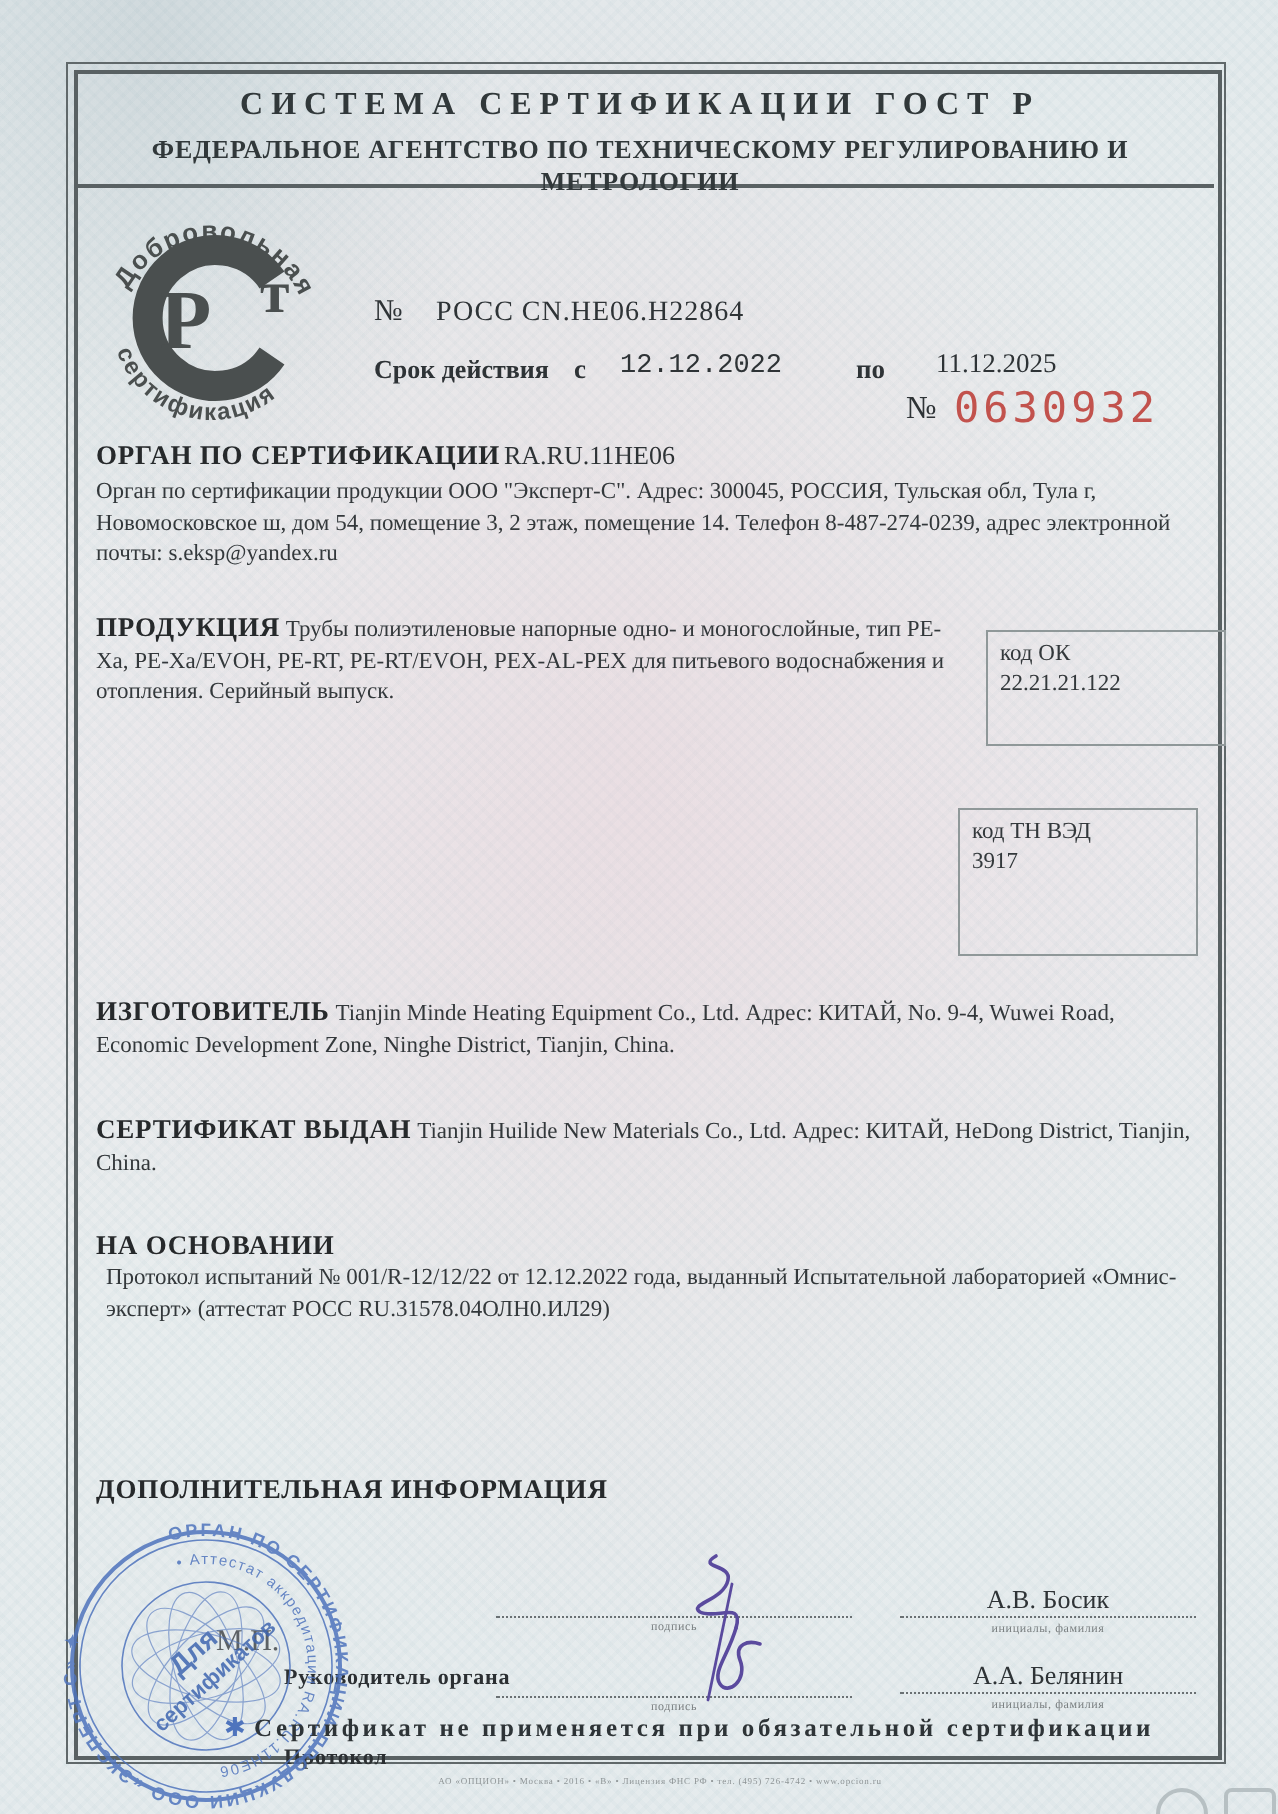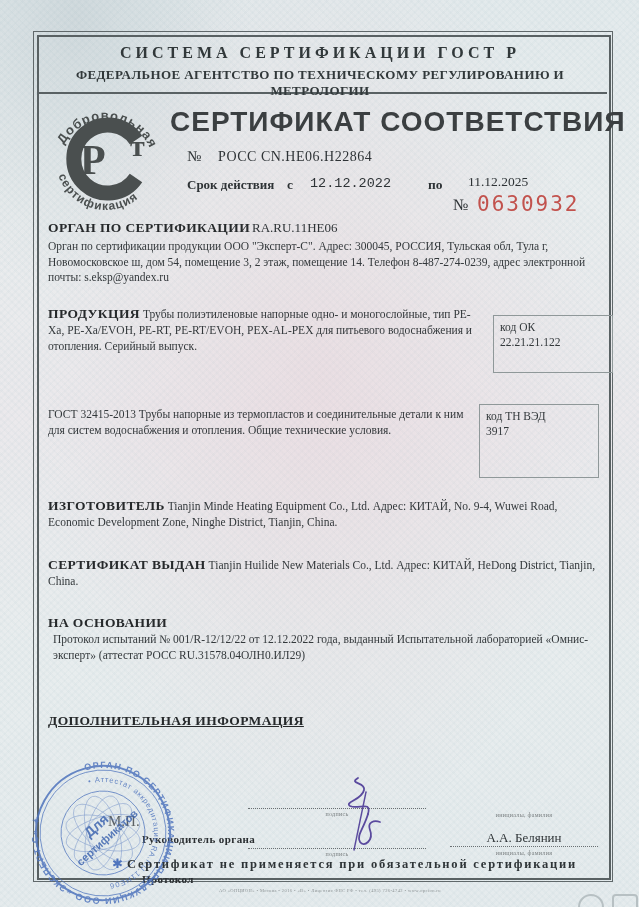--- a/index.html
+++ b/index.html
@@ -54,21 +54,20 @@
       </text>
       <path d="M92 40 A34 34 0 1 0 92 78" stroke="#4a4f4f" stroke-width="15" fill="none" stroke-linecap="butt"></path>
       <text x="36" y="74" font-family="Liberation Serif,serif" font-size="42" font-weight="bold" fill="#4a4f4f">Р</text>
       <text x="86" y="56" font-family="Liberation Serif,serif" font-size="30" font-weight="bold" fill="#4a4f4f">т</text>
       <text font-family="Liberation Sans,sans-serif" font-size="12" font-weight="bold" fill="#4a4f4f" letter-spacing="1">
         <textPath href="#arcBot" startOffset="10%">сертификация</textPath>
       </text>
     </svg>
   </div>
 
-  <div class="abs title" style="left:170px;top:106px;width:430px;">СЕРТИФИКАТ СООТВЕТСТВИЯ</div>
 
   <span class="abs serif" style="left:187px;top:148px;font-size:15px;">№</span>
   <span class="abs serif" style="left:218px;top:149px;font-size:14px;letter-spacing:0.5px;">РОСС CN.HE06.H22864</span>
 
   <span class="abs serif" style="left:187px;top:177px;font-size:13px;font-weight:600;">Срок действия</span>
   <span class="abs serif" style="left:287px;top:177px;font-size:13.5px;font-weight:600;">с</span>
   <span class="abs serif" style="left:310px;top:176px;font-size:13.5px;font-family:Liberation Mono, monospace;">12.12.2022</span>
   <span class="abs serif" style="left:428px;top:177px;font-size:13.5px;font-weight:600;">по</span>
   <span class="abs serif" style="left:468px;top:174px;font-size:13.5px;">11.12.2025</span>
 
@@ -81,46 +80,46 @@
 
   <div class="abs body-txt" style="left:48px;top:305px;width:428px;">
     <b class="sechead">ПРОДУКЦИЯ</b>
     <span>Трубы полиэтиленовые напорные одно- и моногослойные, тип PE-Xa, PE-Xa/EVOH, PE-RT, PE-RT/EVOH, PEX-AL-PEX для питьевого водоснабжения и отопления. Серийный выпуск.</span>
   </div>
   <div class="abs codebox" style="left:493px;top:315px;width:106px;height:48px;">
     <div>код ОК</div>
     <div>22.21.21.122</div>
   </div>
 
-  <div class="abs body-txt" style="left:48px;top:407px;width:428px;">ГОСТ 32415-2013 Трубы напорные из термопластов и соединительные детали к ним для систем водоснабжения и отопления. Общие технические условия.</div>
   <div class="abs codebox" style="left:479px;top:404px;width:106px;height:64px;">
     <div>код ТН ВЭД</div>
     <div>3917</div>
   </div>
 
   <div class="abs body-txt" style="left:48px;top:497px;width:552px;">
     <b class="sechead">ИЗГОТОВИТЕЛЬ</b>
     <span>Tianjin Minde Heating Equipment Co., Ltd. Адрес: КИТАЙ, No. 9-4, Wuwei Road, Economic Development Zone, Ninghe District, Tianjin, China.</span>
   </div>
 
   <div class="abs body-txt" style="left:48px;top:556px;width:552px;">
     <b class="sechead">СЕРТИФИКАТ ВЫДАН</b>
     <span>Tianjin Huilide New Materials Co., Ltd. Адрес: КИТАЙ, HeDong District, Tianjin, China.</span>
   </div>
 
   <div class="abs sechead" style="left:48px;top:615px;">НА ОСНОВАНИИ</div>
   <div class="abs body-txt" style="left:53px;top:632px;width:545px;">Протокол испытаний № 001/R-12/12/22 от 12.12.2022 года, выданный Испытательной лабораторией «Омнис-эксперт» (аттестат РОСС RU.31578.04ОЛН0.ИЛ29)</div>
 
-  <div class="abs sechead" style="left:48px;top:713px;text-decoration:underline;">ДОПОЛНИТЕЛЬНАЯ ИНФОРМАЦИЯ</div>
+  <div class="abs sechead" style="left:48px;top:737px;">ДОПОЛНИТЕЛЬНАЯ ИНФОРМАЦИЯ</div>
 
   <span class="abs" style="left:64px;top:813px;font-size:15px;color:#5c6164;padding-left:44px;">М.П.</span>
 
   <span class="abs rolelbl" style="left:142px;top:797px;">Руководитель органа</span>
   <div class="abs dotline" style="left:248px;top:792px;width:178px;height:16px;"></div>
   <div class="abs caption" style="left:248px;top:811px;width:178px;">подпись</div>
+  <div class="abs namelbl dotline" style="left:450px;top:792px;width:148px;">А.В. Босик</div>
   <div class="abs caption" style="left:450px;top:812px;width:148px;">инициалы, фамилия</div>
 
   <span class="abs rolelbl" style="left:142px;top:837px;">Протокол</span>
   <div class="abs dotline" style="left:248px;top:832px;width:178px;height:16px;"></div>
   <div class="abs caption" style="left:248px;top:851px;width:178px;">подпись</div>
   <div class="abs namelbl dotline" style="left:450px;top:830px;width:148px;">А.А. Белянин</div>
   <div class="abs caption" style="left:450px;top:850px;width:148px;">инициалы, фамилия</div>
 
   <div class="abs" style="left:310px;top:770px;width:120px;height:95px;">
     <svg width="120" height="95" viewBox="0 0 120 95">

